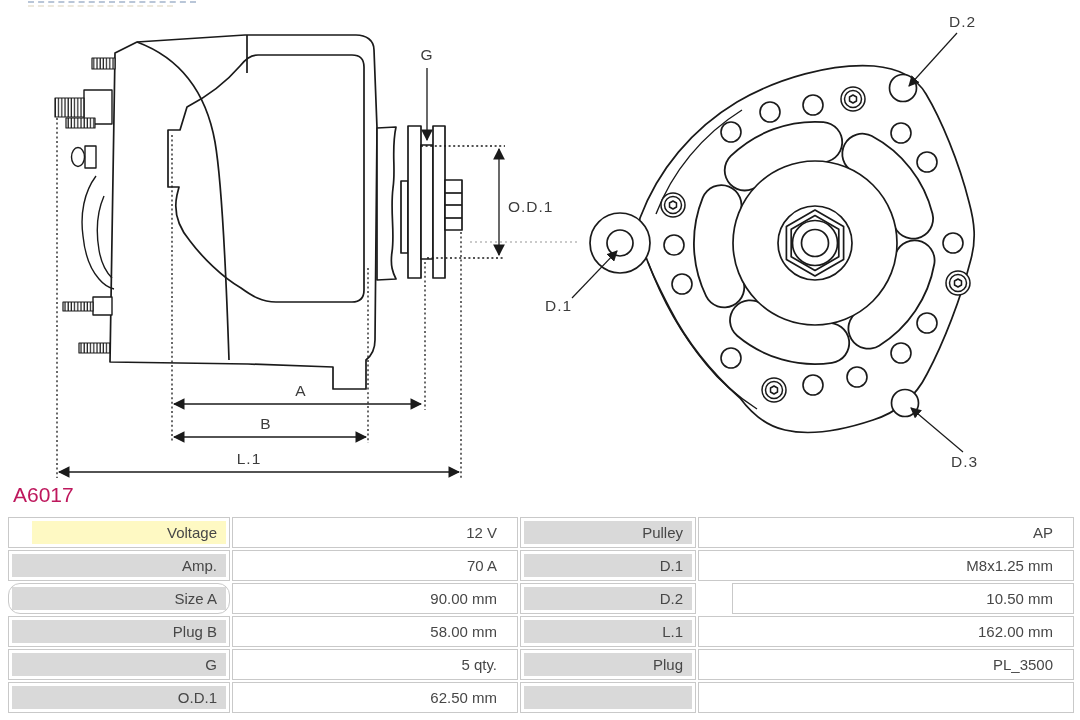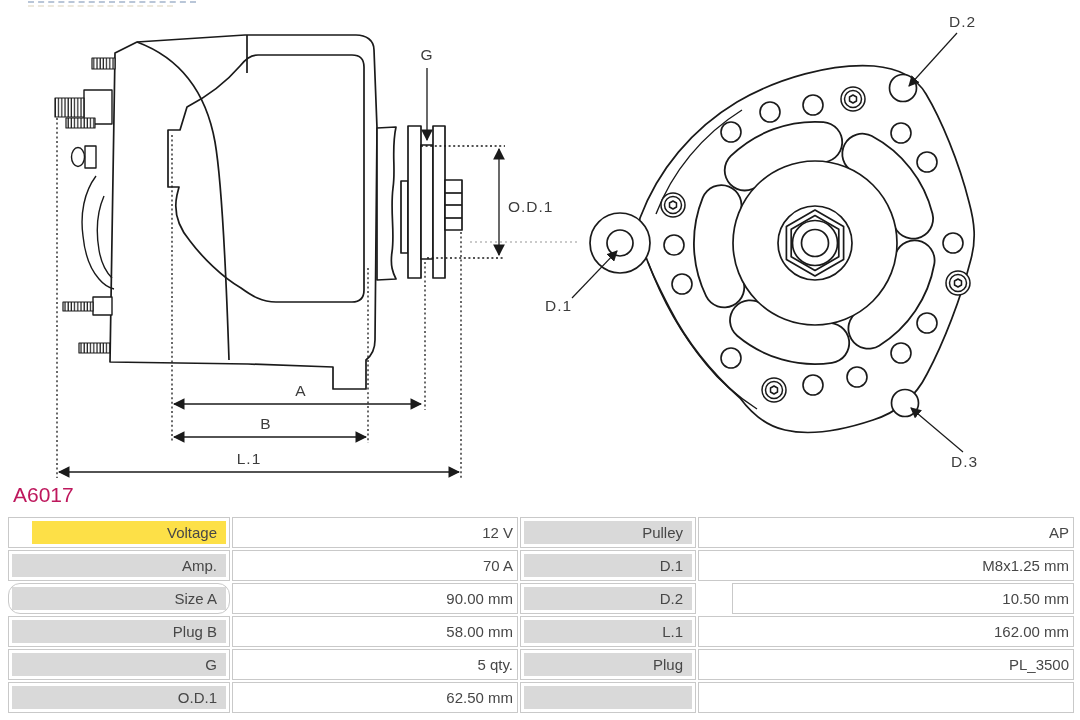--- a/index.html
+++ b/index.html
@@ -4,21 +4,21 @@
 <style>
   html,body{margin:0;padding:0;background:#fff;}
   body{width:1080px;height:720px;position:relative;font-family:"Liberation Sans",sans-serif;overflow:hidden;}
   svg text{font-family:"Liberation Sans",sans-serif;fill:#3d3d3d;letter-spacing:1px;}
   .artifact1{position:absolute;left:28px;top:1px;width:168px;border-top:2px dashed #b9c6d8;}
   .artifact2{position:absolute;left:28px;top:5px;width:145px;border-top:2px dashed #e0d9c8;opacity:.6;}
   .part-number{position:absolute;left:13px;top:483px;font-size:21px;font-weight:400;}
   .spec-table{position:absolute;left:8px;top:517px;width:1066px;display:grid;
     grid-template-columns:222px 286px 176px 376px;grid-auto-rows:31px;gap:2px;font-size:15px;color:#474747;}
   .cell{border:1px solid #c9c9c9;background:#fff;display:flex;align-items:center;justify-content:flex-end;box-sizing:border-box;}
-  .cell.value{padding-right:4px;}
+  .cell.value{padding-right:20px;}
   .cell.label{padding:3px;}
   .cell.label .inner{background:#d9d9d9;width:100%;height:100%;display:flex;align-items:center;justify-content:flex-end;padding-right:9px;box-sizing:border-box;}
 </style>
 </head>
 <body>
 
 
 
 <div class="artifact1"></div>
 <div class="artifact2"></div>
@@ -194,21 +194,21 @@
     <text x="949" y="27" text-anchor="start">D.2</text>
     <text x="545" y="311" text-anchor="start">D.1</text>
     <text x="951" y="467" text-anchor="start">D.3</text>
   </g>
 </svg>
 
 <div class="part-number" style="color: #be185d;">A6017</div>
 
 <div class="spec-table" id="specTable" style="color: rgb(71, 71, 71);">
     <div class="cell label" style="border-color: rgb(201, 201, 201);">
-      <div class="inner" style="background: #fde047; margin-left: 20px;">Voltage</div>
+      <div class="inner" style="background: #fef9c3; margin-left: 20px;">Voltage</div>
     </div>
     <div class="cell value" style="border-color: rgb(201, 201, 201);">12 V</div>
     <div class="cell label" style="border-color: rgb(201, 201, 201);">
       <div class="inner" style="background: rgb(217, 217, 217);">Pulley</div>
     </div>
     <div class="cell value" style="border-color: rgb(201, 201, 201);">AP</div>
     <div class="cell label" style="border-color: rgb(201, 201, 201);">
       <div class="inner" style="background: rgb(217, 217, 217);">Amp.</div>
     </div>
     <div class="cell value" style="border-color: rgb(201, 201, 201);">70 A</div>

